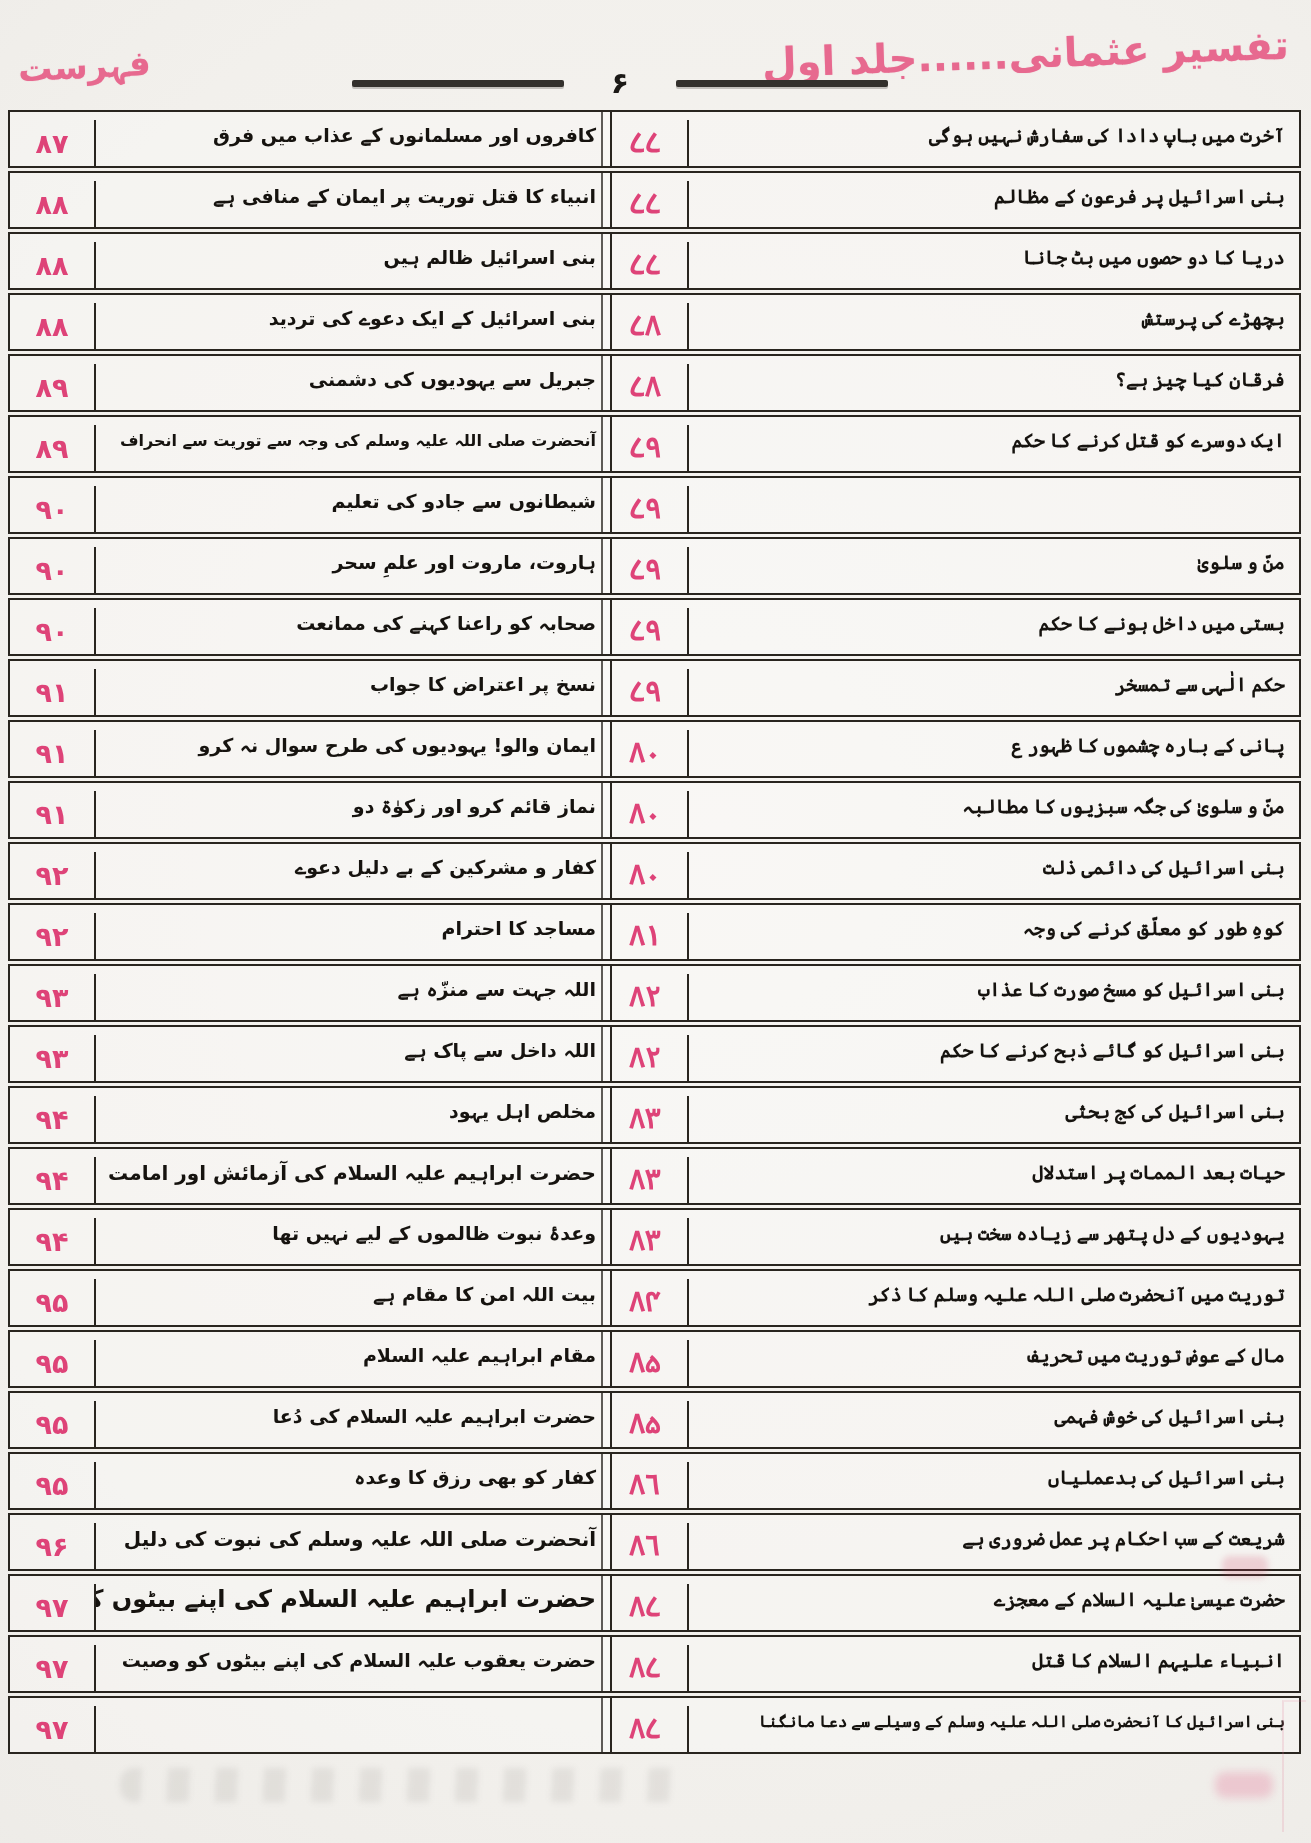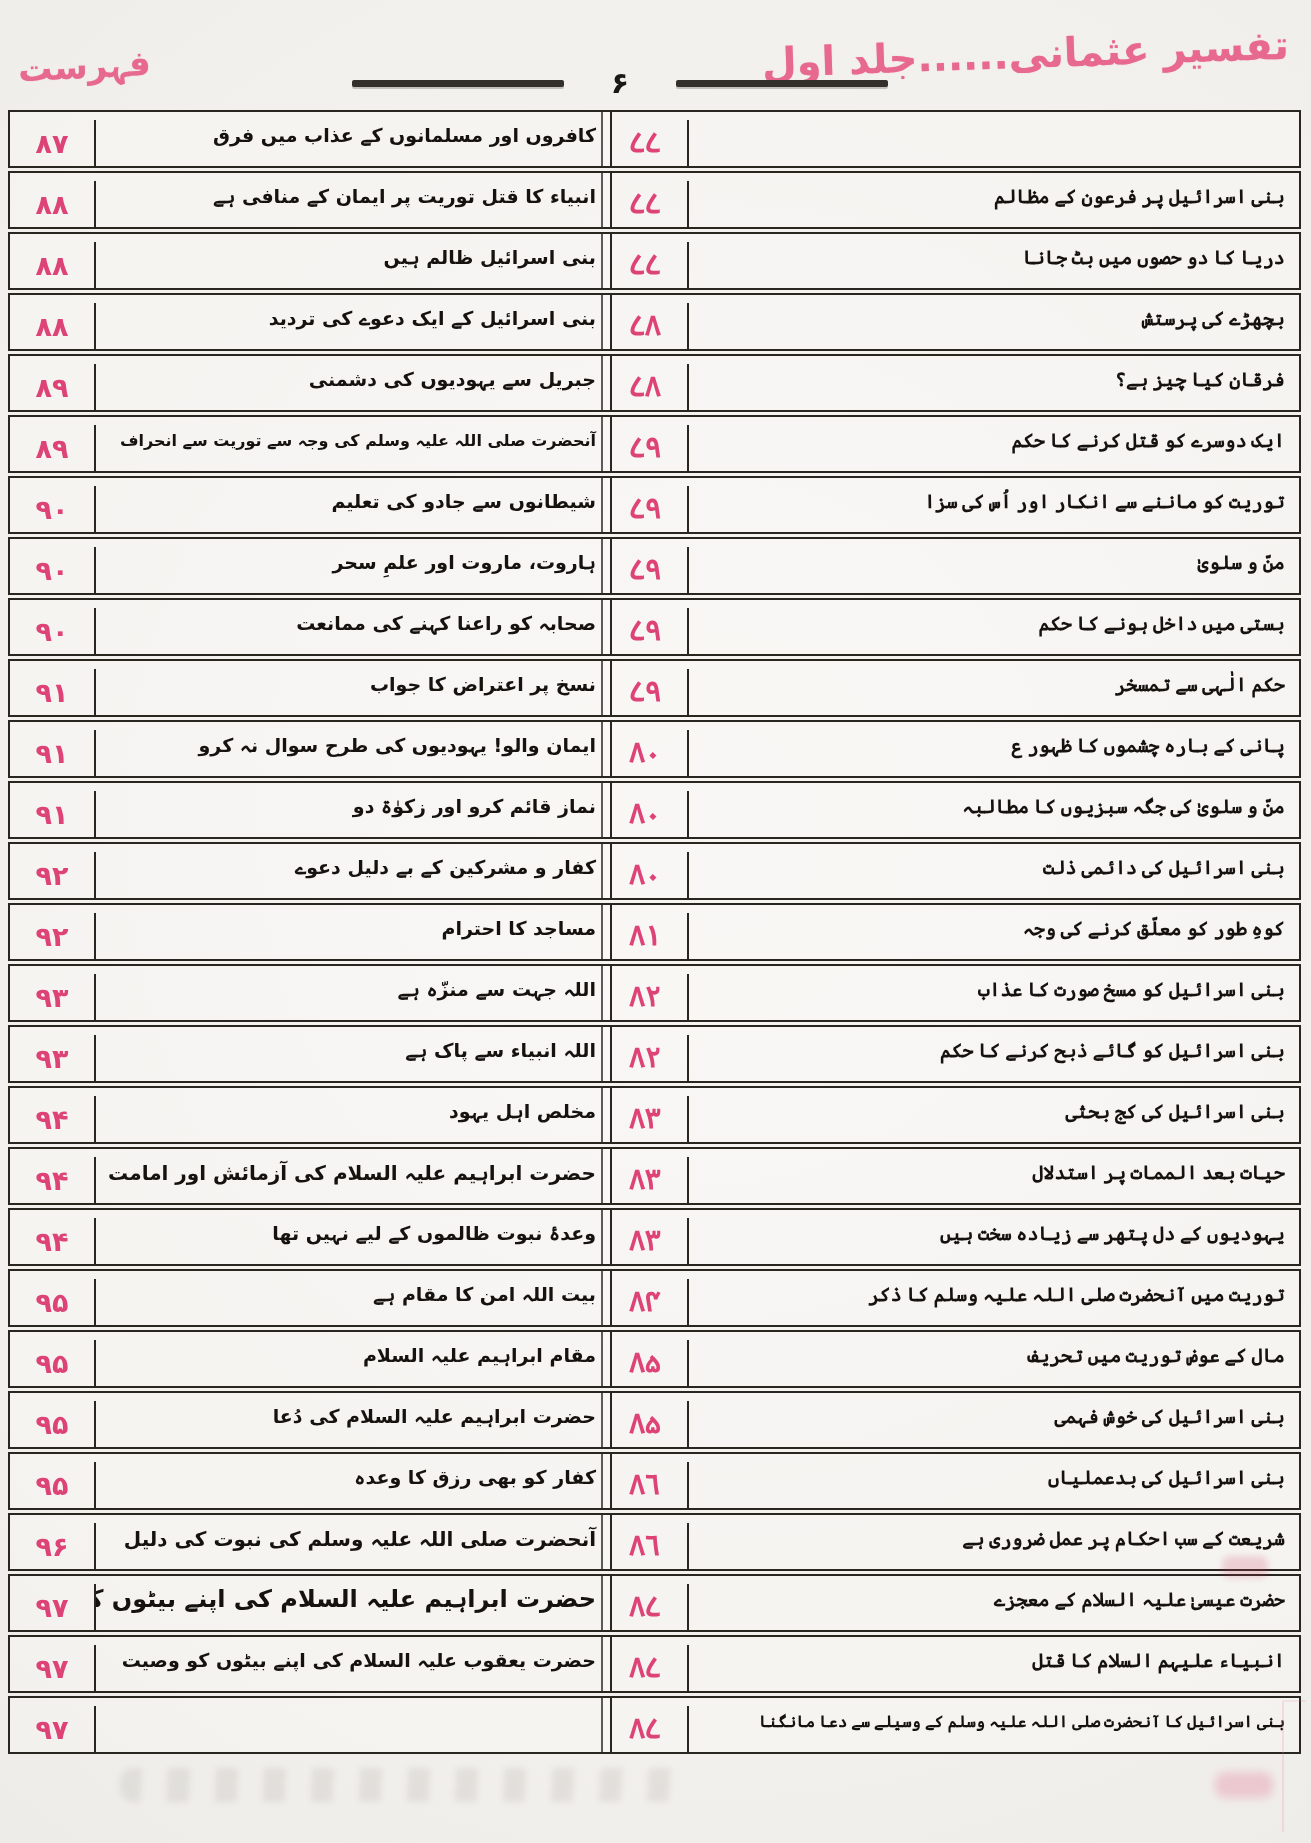--- a/index.html
+++ b/index.html
@@ -106,20 +106,23 @@
   <div class="hdr-center">
     <div class="hdr-rule"></div>
     <div class="hdr-page-number">۶</div>
     <div class="hdr-rule"></div>
   </div>
 
   <div class="toc right-block">
 
       <div class="toc-row">
         <div class="num-cell">۷۷</div>
+        <div class="title-cell">
+          <span class="t">آخرت میں باپ دادا کی سفارش نہیں ہوگی</span>
+        </div>
       </div>
 
       <div class="toc-row">
         <div class="num-cell">۷۷</div>
         <div class="title-cell">
           <span class="t">بنی اسرائیل پر فرعون کے مظالم</span>
         </div>
       </div>
 
       <div class="toc-row">
@@ -145,23 +148,20 @@
 
       <div class="toc-row">
         <div class="num-cell">۷۹</div>
         <div class="title-cell">
           <span class="t">ایک دوسرے کو قتل کرنے کا حکم</span>
         </div>
       </div>
 
       <div class="toc-row">
         <div class="num-cell">۷۹</div>
-        <div class="title-cell">
-          <span class="t">توریت کو ماننے سے انکار اور اُس کی سزا</span>
-        </div>
       </div>
 
       <div class="toc-row">
         <div class="num-cell">۷۹</div>
         <div class="title-cell">
           <span class="t">منّ و سلویٰ</span>
         </div>
       </div>
 
       <div class="toc-row">
@@ -401,21 +401,21 @@
       <div class="toc-row">
         <div class="num-cell">۹۳</div>
         <div class="title-cell">
           <span class="t">اللہ جہت سے منزّہ ہے</span>
         </div>
       </div>
 
       <div class="toc-row">
         <div class="num-cell">۹۳</div>
         <div class="title-cell">
-          <span class="t">اللہ انبیاء سے پاک ہے</span>
+          <span class="t">اللہ داخل سے پاک ہے</span>
         </div>
       </div>
 
       <div class="toc-row">
         <div class="num-cell">۹۴</div>
         <div class="title-cell">
           <span class="t">مخلص اہل یہود</span>
         </div>
       </div>
 

